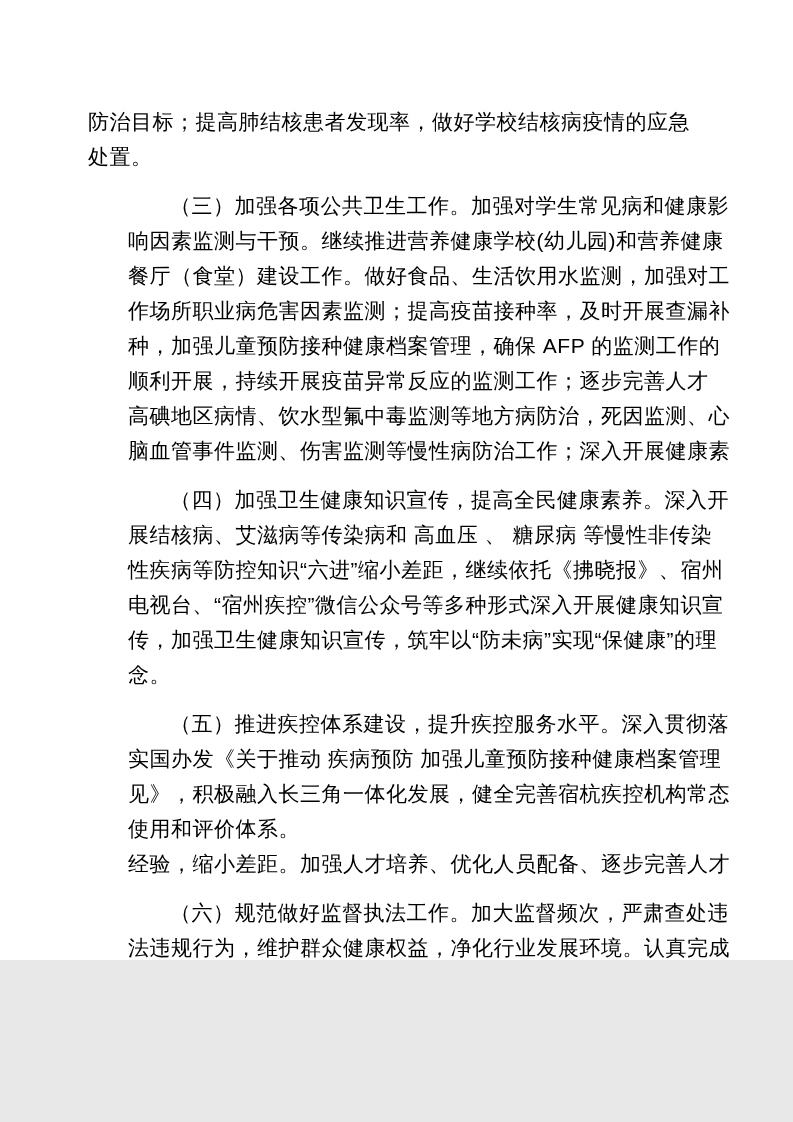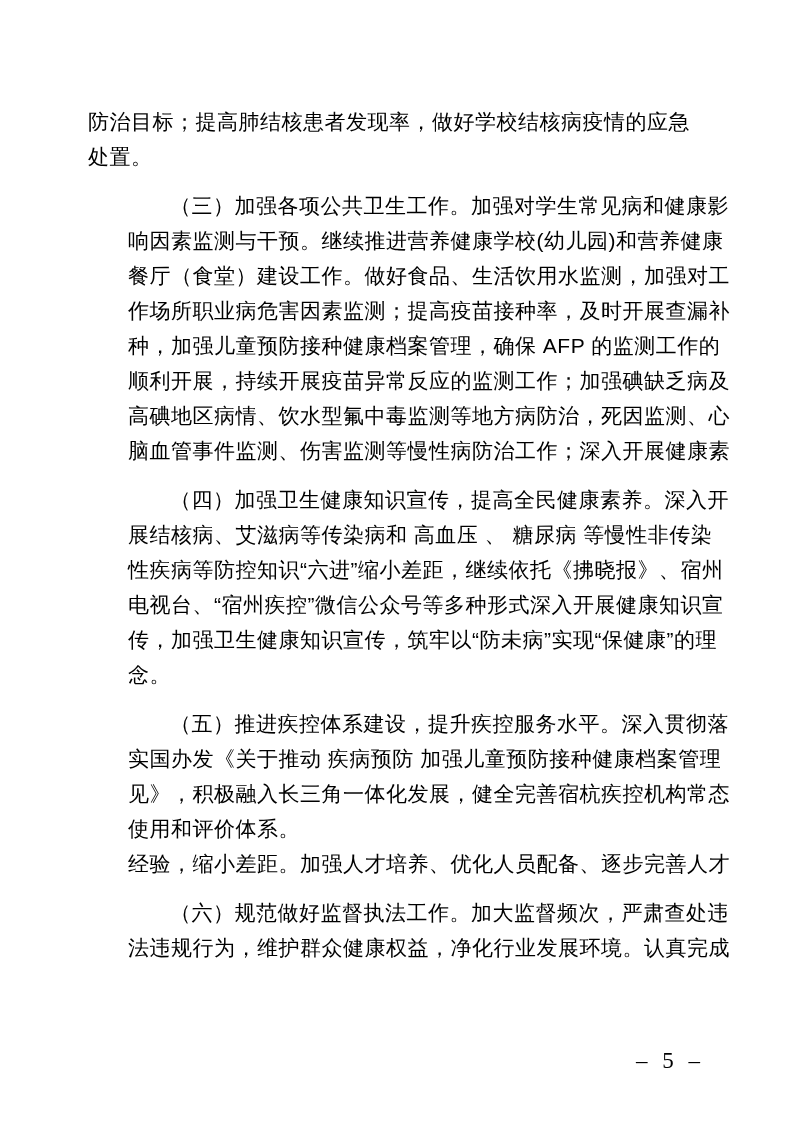--- a/index.html
+++ b/index.html
@@ -3,21 +3,21 @@
 <meta charset="utf-8">
 <style>
   html, body {
     margin: 0;
     padding: 0;
     background: #e8e8e8;
   }
   .page {
     position: relative;
     width: 793px;
-    height: 1122px;
+    height: 960px;
     background: #ffffff;
     overflow: hidden;
     font-family: "Liberation Sans", "DejaVu Sans", sans-serif;
     color: #000000;
   }
   .doc-body {
     position: absolute;
     left: 88px;
     top: 104px;
     width: 600px;
@@ -63,21 +63,21 @@
       <div class="paragraph">
         <div class="line">防治目标；提高肺结核患者发现率，做好学校结核病疫情的应急</div>
         <div class="line last-left">处置。</div>
       </div>
       <div class="paragraph">
         <div class="line first-indent">（三）加强各项公共卫生工作。加强对学生常见病和健康影</div>
         <div class="line">响因素监测与干预。继续推进营养健康学校(幼儿园)和营养健康</div>
         <div class="line">餐厅（食堂）建设工作。做好食品、生活饮用水监测，加强对工</div>
         <div class="line">作场所职业病危害因素监测；提高疫苗接种率，及时开展查漏补</div>
         <div class="line">种，加强儿童预防接种健康档案管理，确保 AFP 的监测工作的</div>
-        <div class="line">顺利开展，持续开展疫苗异常反应的监测工作；加强碘缺乏病及</div>
+        <div class="line">顺利开展，持续开展疫苗异常反应的监测工作；逐步完善人才</div>
         <div class="line">高碘地区病情、饮水型氟中毒监测等地方病防治，死因监测、心</div>
         <div class="line">脑血管事件监测、伤害监测等慢性病防治工作；深入开展健康素</div>
       </div>
       <div class="paragraph">
         <div class="line first-indent">（四）加强卫生健康知识宣传，提高全民健康素养。深入开</div>
         <div class="line">展结核病、艾滋病等传染病和 高血压 、 糖尿病 等慢性非传染</div>
         <div class="line">性疾病等防控知识“六进”缩小差距，继续依托《拂晓报》、宿州</div>
         <div class="line">电视台、“宿州疾控”微信公众号等多种形式深入开展健康知识宣</div>
         <div class="line">传，加强卫生健康知识宣传，筑牢以“防未病”实现“保健康”的理</div>
         <div class="line last-left">念。</div>

